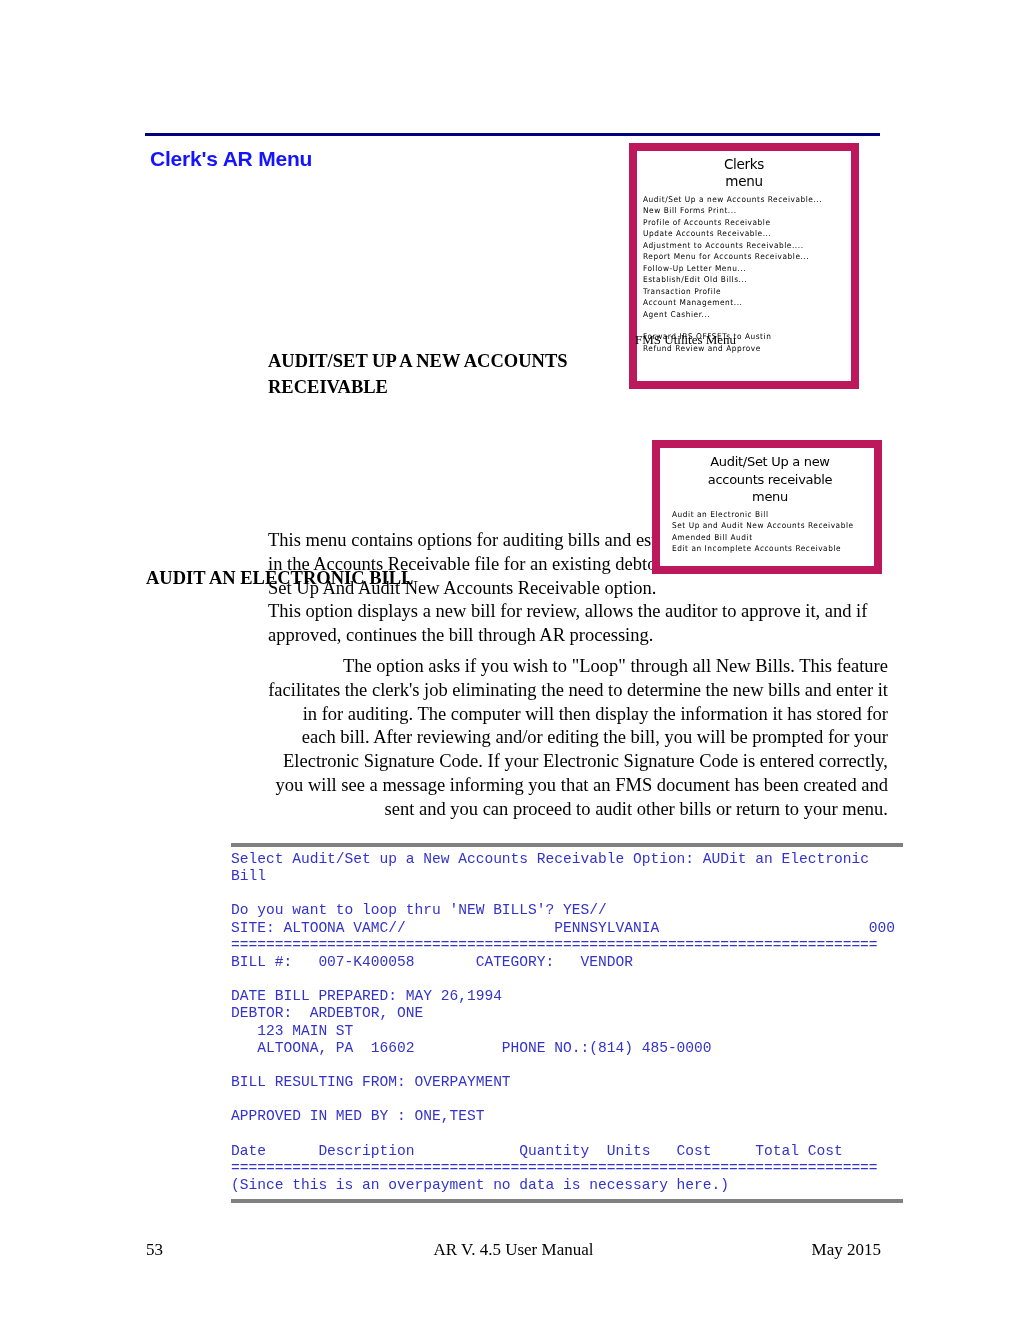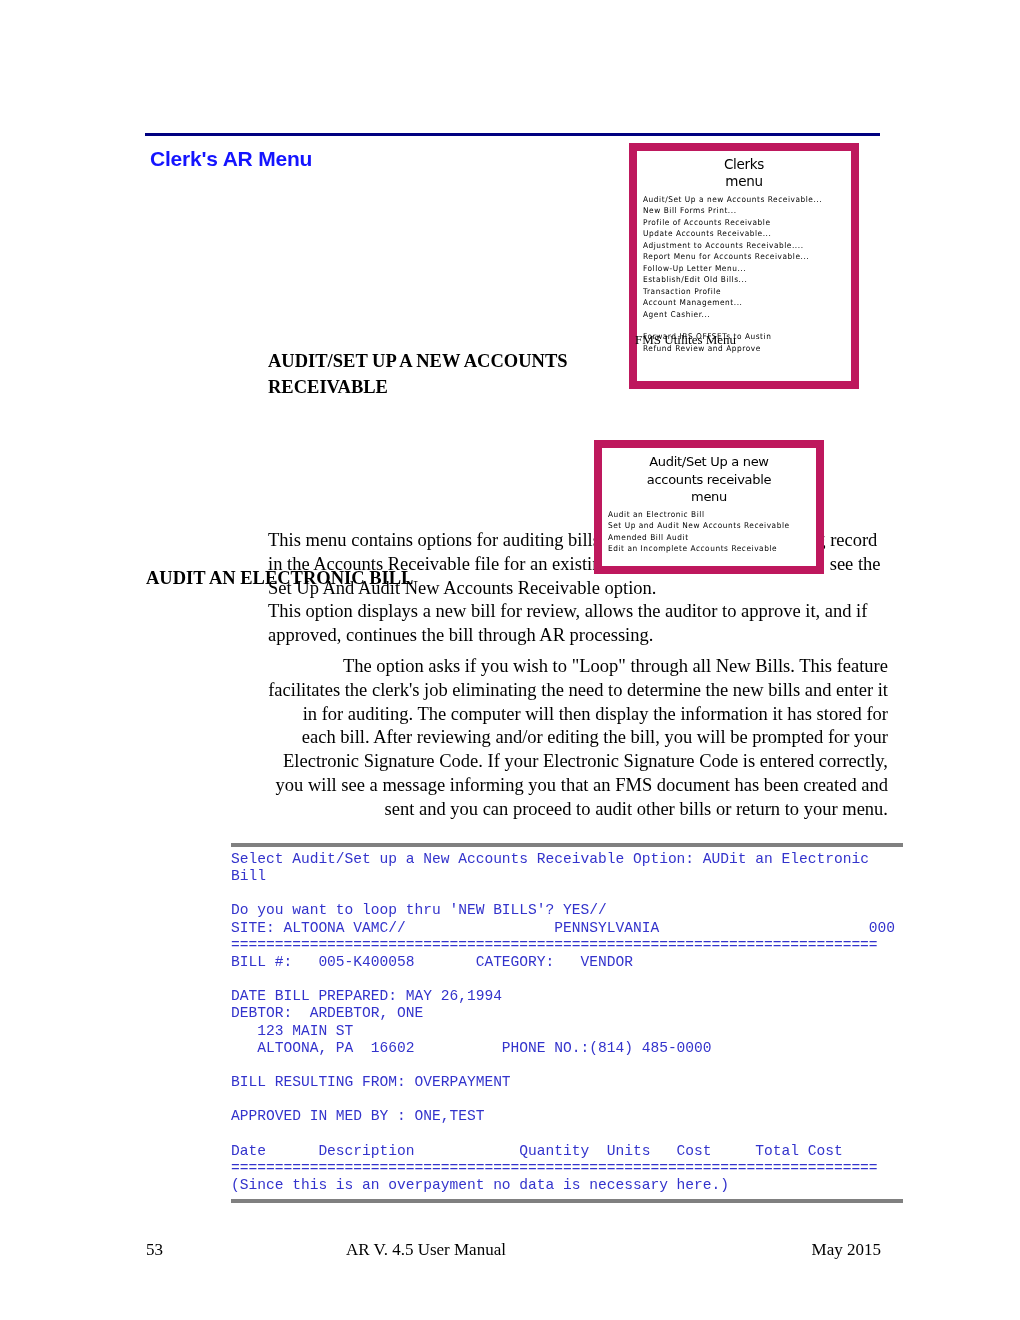--- a/index.html
+++ b/index.html
@@ -56,24 +56,25 @@
     box-sizing: border-box;
     overflow: hidden;
   }
   .menu-box.box-one {
     left: 629px;
     top: 143px;
     width: 230px;
     height: 246px;
   }
   .menu-box.box-two {
-    left: 594px;
+    left: 652px;
     top: 440px;
     width: 230px;
     height: 134px;
+    padding-left: 6px;
   }
 
   .menu-title {
     text-align: center;
     font-family: "DejaVu Sans", "Liberation Sans", sans-serif;
     font-size: 13.5px;
     line-height: 17px;
     color: #000000;
     letter-spacing: -0.3px;
     font-weight: 400;
@@ -199,21 +200,21 @@
     left: 146px;
     top: 1240px;
     width: 735px;
     font-family: "Liberation Serif", "DejaVu Serif", serif;
     font-size: 17px;
     color: #000000;
     display: flex;
     align-items: baseline;
   }
   .footer-page { width: 200px; text-align: left; }
-  .footer-center { flex: 1; }
+  .footer-center { flex: 1; text-align: center; }
   .footer-date { width: 200px; text-align: right; }
 </style>
 </head>
 <body>
 
 <div class="page">
 
   <div class="header-rule"></div>
 
   <div class="page-title">Clerk's AR Menu</div>
@@ -271,21 +272,21 @@
 
   <div class="body-para para-loop">The option asks if you wish to "Loop" through all New Bills.  This feature facilitates the clerk's job eliminating the need to determine the new bills and enter it in for auditing.  The computer will then display the information it has stored for each bill.  After reviewing and/or editing the bill, you will be prompted for your Electronic Signature Code.  If your Electronic Signature Code is entered correctly, you will see a message informing you that an FMS document has been created and sent and you can proceed to audit other bills or return to your menu.</div>
 
   <div class="term-rule term-rule-top"></div>
 
   <div class="terminal"><span>Select Audit/Set up a New Accounts Receivable Option: </span><span class="bold">AUD</span><span>it an Electronic</span>
 <span>Bill</span>
 <span class="blank"></span><span>Do you want to loop thru 'NEW BILLS'? YES//</span>
 <span>SITE: ALTOONA VAMC//                 PENNSYLVANIA                        000</span>
 <span>==========================================================================</span>
-<span>BILL #:   005-K400058       CATEGORY:   VENDOR</span>
+<span>BILL #:   007-K400058       CATEGORY:   VENDOR</span>
 <span class="blank"></span><span>DATE BILL PREPARED: MAY 26,1994</span>
 <span>DEBTOR:  ARDEBTOR, ONE</span>
 <span>   123 MAIN ST</span>
 <span>   ALTOONA, PA  16602          PHONE NO.:(814) 485-0000</span>
 <span class="blank"></span><span>BILL RESULTING FROM: OVERPAYMENT</span>
 <span class="blank"></span><span>APPROVED IN MED BY : ONE,TEST</span>
 <span class="blank"></span><span>Date      Description            Quantity  Units   Cost     Total Cost</span>
 <span>==========================================================================</span>
 <span>(Since this is an overpayment no data is necessary here.)</span></div>
 

